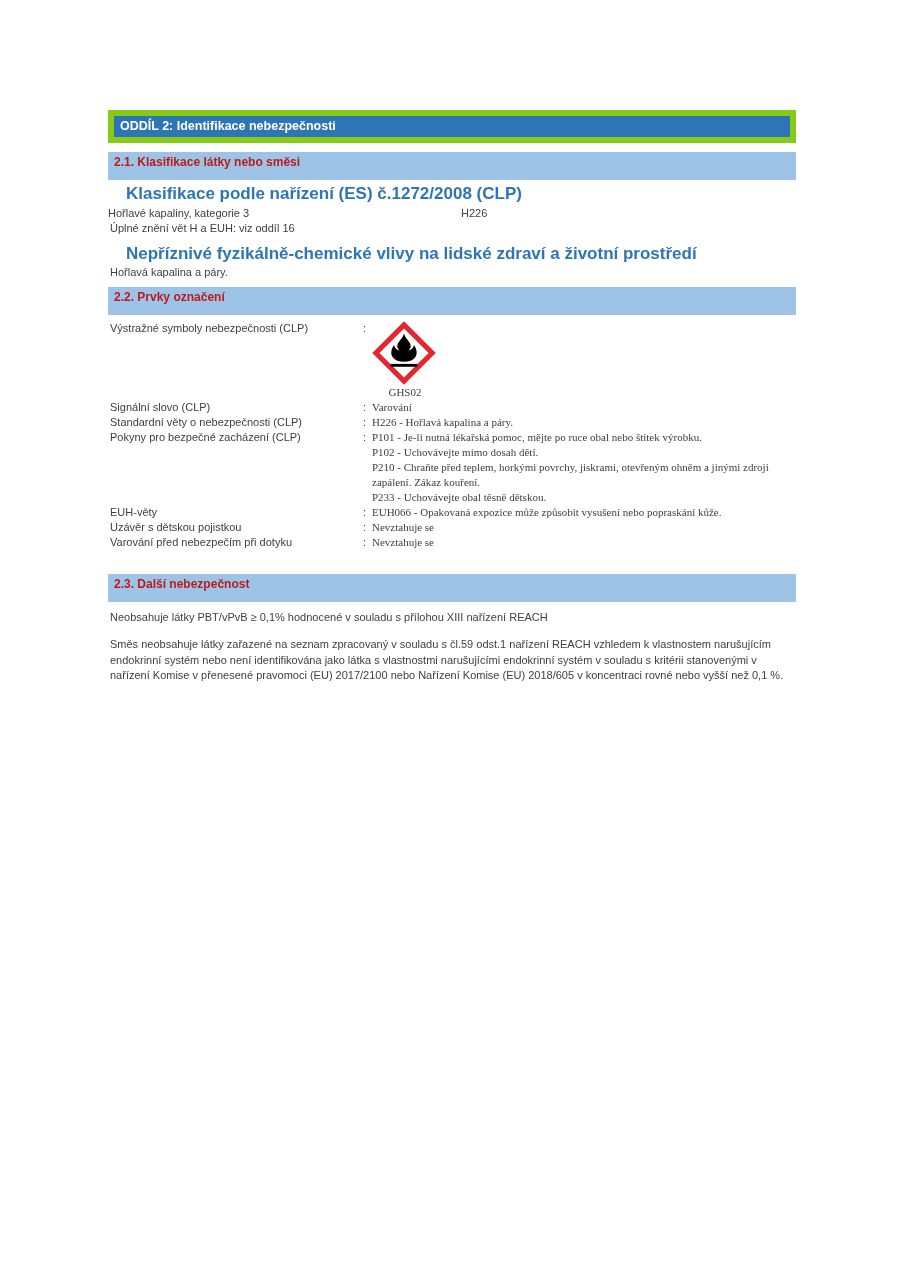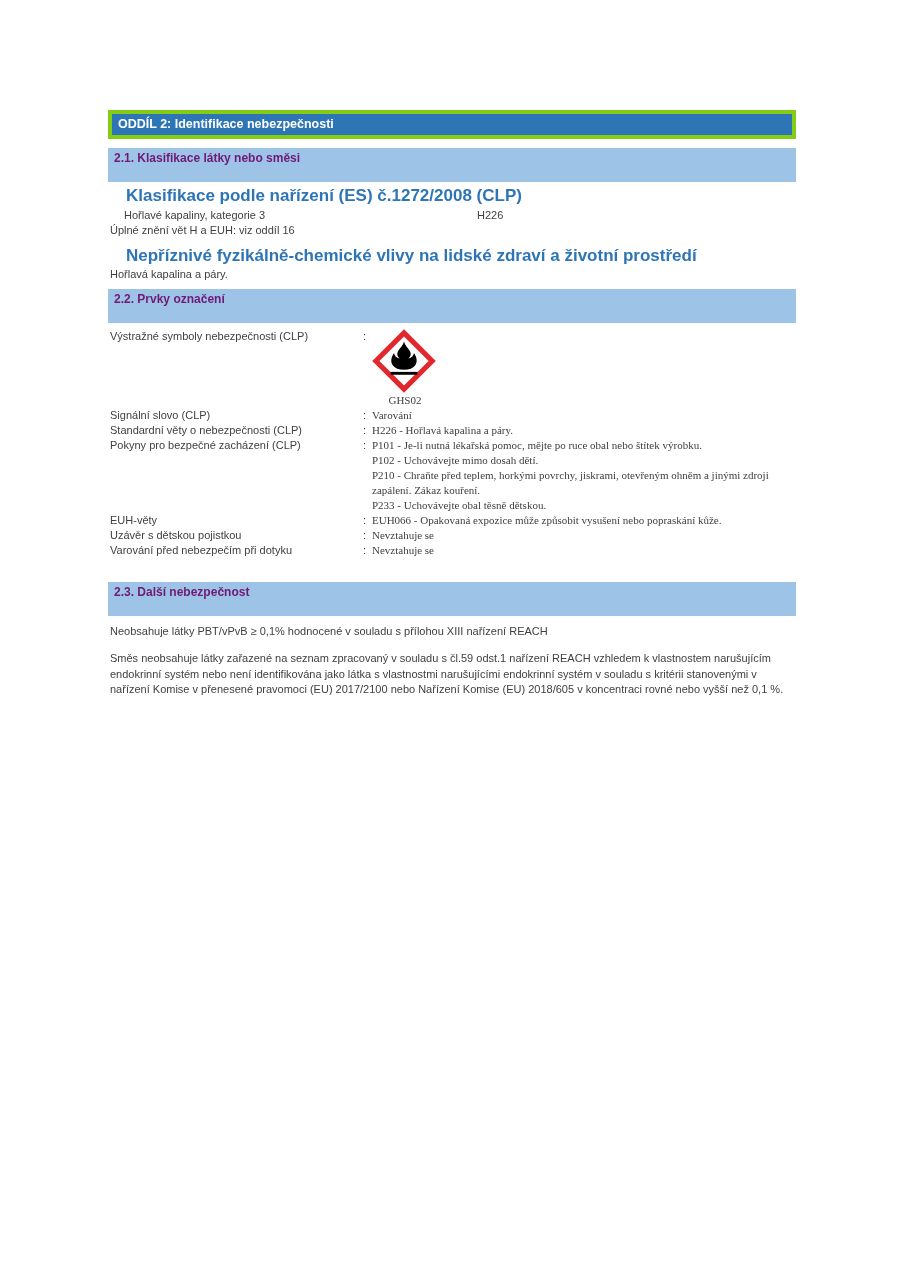--- a/index.html
+++ b/index.html
@@ -18,54 +18,54 @@
   .doc {
     position: absolute;
     left: 108px;
     top: 110px;
     width: 688px;
     font-size: 11px;
     line-height: 15px;
   }
   .main-bar {
     background: #2e75b5;
-    border: 4px solid #84cc16;
+    border: 6px solid #84cc16;
     color: #ffffff;
     font-weight: bold;
     font-size: 12.5px;
     height: 21px;
     line-height: 21px;
     padding-left: 6px;
     box-sizing: content-box;
   }
   .sub-bar {
     background: #9dc3e6;
-    color: #701a75;
+    color: #b91c1c;
     font-weight: bold;
     font-size: 12px;
-    height: 34px;
+    height: 28px;
     line-height: 20px;
     padding-left: 6px;
     margin-top: 9px;
   }
   .sub-bar.s22 { margin-top: 7px; }
   .sub-bar.s23 { margin-top: 24px; }
   .blue-heading {
     color: #2e75b6;
     font-weight: bold;
     font-size: 17px;
     line-height: 14px;
     margin-top: 7px;
     padding-left: 2px;
     margin-left: 16px;
   }
   .plain {
     padding-left: 2px;
   }
-  .class-table { margin-top: 5px; margin-left: 16px; }
+  .class-table { margin-top: 5px; }
   .class-row { display: flex; }
   .class-name { width: 353px; flex: 0 0 353px; }
   .class-code { flex: 1; }
   .note-line { margin-top: 0; }
   .adverse-heading { margin-top: 11px; }
   .adverse-text { margin-top: 4px; }
   .labelling-heading { margin-top: 8px; }
   .label-rows { margin-top: 6px; }
   .label-row { display: flex; align-items: flex-start; }
   .row-label {

